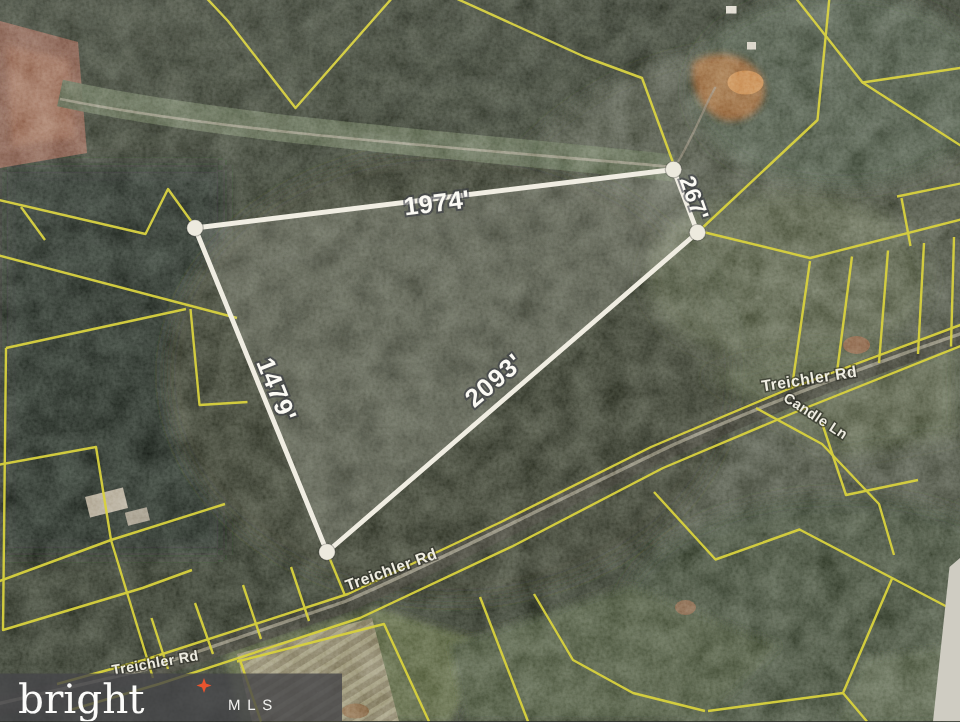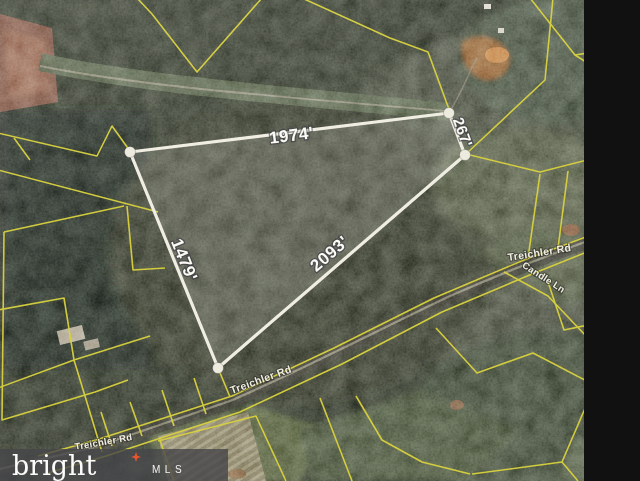--- a/index.html
+++ b/index.html
@@ -1,16 +1,16 @@
 <!DOCTYPE html>
 <html><head>
 <meta charset="utf-8">
 <style>
   html,body{margin:0;padding:0;background:#111;}
-  .stage{position:relative;width:584px;height:481px;overflow:hidden;background:#232820;
+  .stage{position:relative;width:640px;height:481px;overflow:hidden;background:#232820;
          font-family:"Liberation Sans",sans-serif;}
   svg{display:block}
   text{font-family:"Liberation Sans",sans-serif;}
   .dim-label{font-size:17px;font-weight:700;fill:#fbfaf4;stroke:#33343f;stroke-width:2.6px;
              paint-order:stroke;stroke-opacity:.55;letter-spacing:.5px;text-anchor:middle;}
   .dim-label-sm{font-size:15px;}
   .road-label{font-size:10.5px;font-weight:700;fill:#efede2;stroke:#1d1d18;stroke-width:2px;
               paint-order:stroke;stroke-opacity:.5;letter-spacing:.3px;text-anchor:middle;}
   .road-label-sm{font-size:9.5px;}
   .wm-brand{font-family:"DejaVu Serif","Liberation Serif",serif;font-size:27px;fill:#fcfcfa;}

